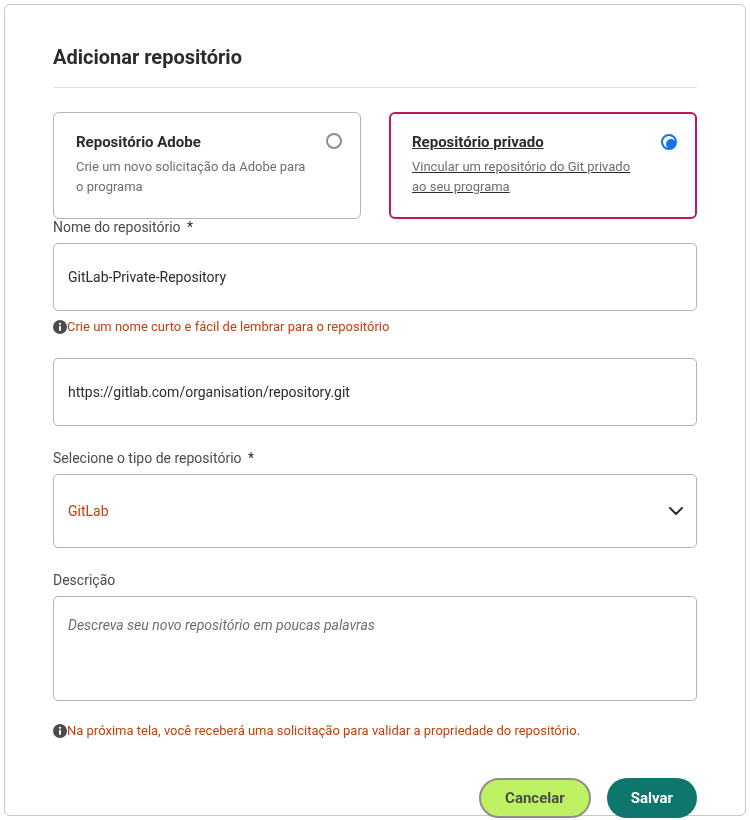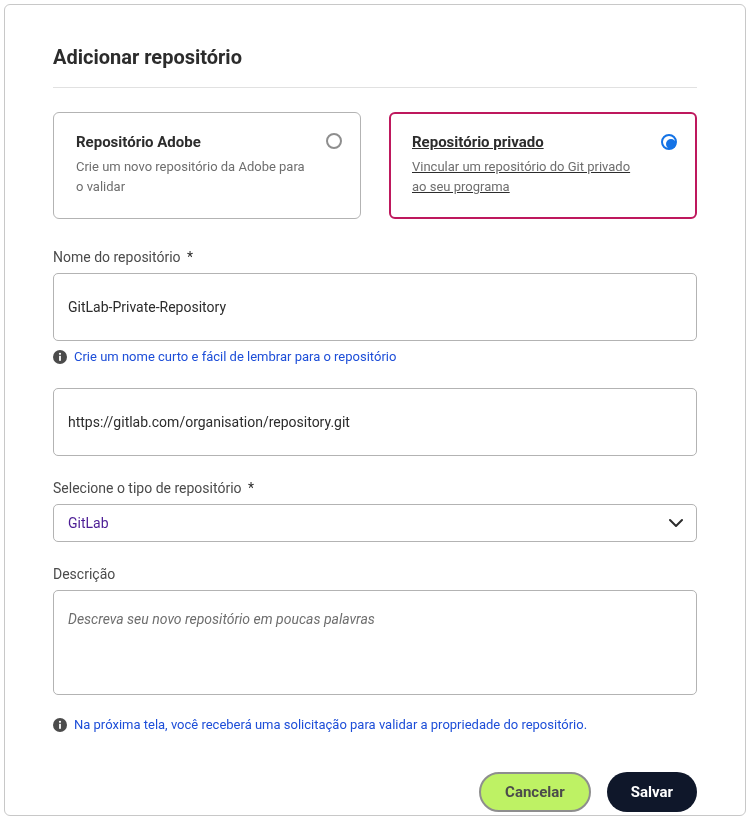--- a/index.html
+++ b/index.html
@@ -32,21 +32,20 @@
       margin-bottom: 18px;
     }
     .divider {
       border: none;
       border-top: 1px solid #e1e1e1;
       margin-bottom: 24px;
     }
     .repo-type-row {
       display: flex;
       gap: 28px;
-      margin-bottom: 30px;
     }
     .repo-type-card {
       flex: 1;
       border: 1px solid #b3b3b3;
       border-radius: 6px;
       padding: 20px 22px 22px 22px;
       position: relative;
       cursor: pointer;
     }
     .repo-type-card.selected {
@@ -112,23 +111,23 @@
       font-family: inherit;
       outline: none;
     }
     .select-wrap {
       position: relative;
     }
     .select-input {
       width: 100%;
       border: 1px solid #b3b3b3;
       border-radius: 5px;
-      padding: 10px 14px;
-      font-size: 14px;
-      color: #4c1d95;
+      padding: 28px 14px;
+      font-size: 14px;
+      color: #c2410c;
       font-family: inherit;
       outline: none;
       appearance: none;
       -webkit-appearance: none;
       background: #fff;
       cursor: pointer;
     }
     .chevron-icon {
       position: absolute;
       right: 14px;
@@ -149,24 +148,23 @@
       height: 105px;
       font-style: italic;
     }
     .textarea-input::placeholder {
       font-style: italic;
       color: #6e6e6e;
     }
     .hint-row {
       display: flex;
       align-items: center;
-      gap: 7px;
       margin-top: 8px;
       font-size: 13px;
-      color: #1d4ed8;
+      color: #c2410c;
     }
     .hint-row.bottom {
       margin-top: 18px;
       margin-bottom: 0;
     }
     .info-icon {
       flex-shrink: 0;
     }
     .button-row {
       display: flex;
@@ -183,35 +181,35 @@
       cursor: pointer;
       border: none;
       font-family: inherit;
     }
     .btn-secondary {
       background: #bef264;
       color: #4b4b4b;
       border: 2px solid #8e8e8e;
     }
     .btn-primary {
-      background: #0f172a;
+      background: #0f766e;
       color: #fff;
     }
   </style>
 </head>
 <body>
 
 <div class="dialog">
   <h1 class="dialog-title">Adicionar repositório</h1>
   <hr class="divider">
 
   <div class="repo-type-row">
     <div class="repo-type-card">
       <div class="repo-type-title">Repositório Adobe</div>
-      <div class="repo-type-desc">Crie um novo repositório da Adobe para o validar</div>
+      <div class="repo-type-desc">Crie um novo solicitação da Adobe para o programa</div>
       <span class="radio-indicator"></span>
     </div>
     <div class="repo-type-card selected">
       <div class="repo-type-title">Repositório privado</div>
       <div class="repo-type-desc">Vincular um repositório do Git privado ao seu programa</div>
       <span class="radio-indicator"></span>
     </div>
   </div>
 
   <div class="field-group">

